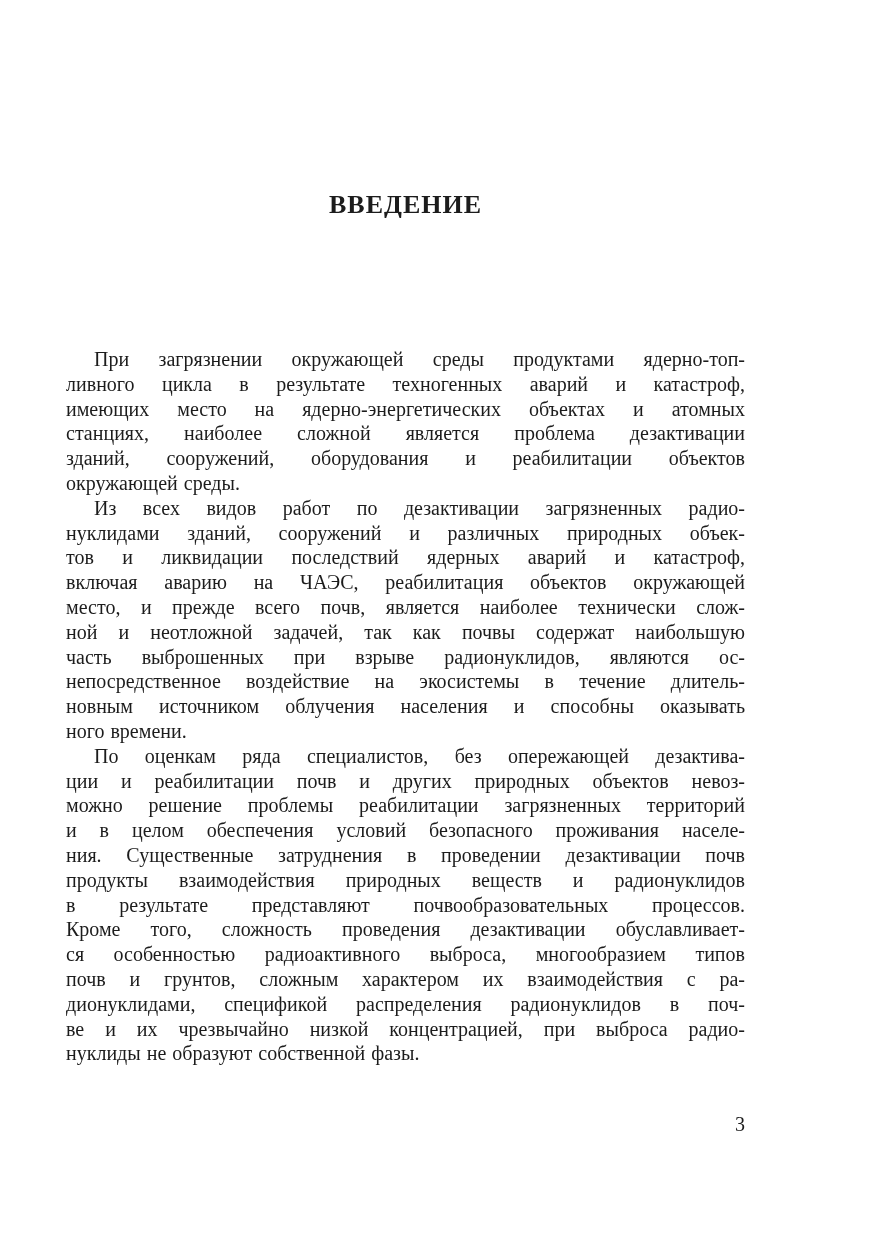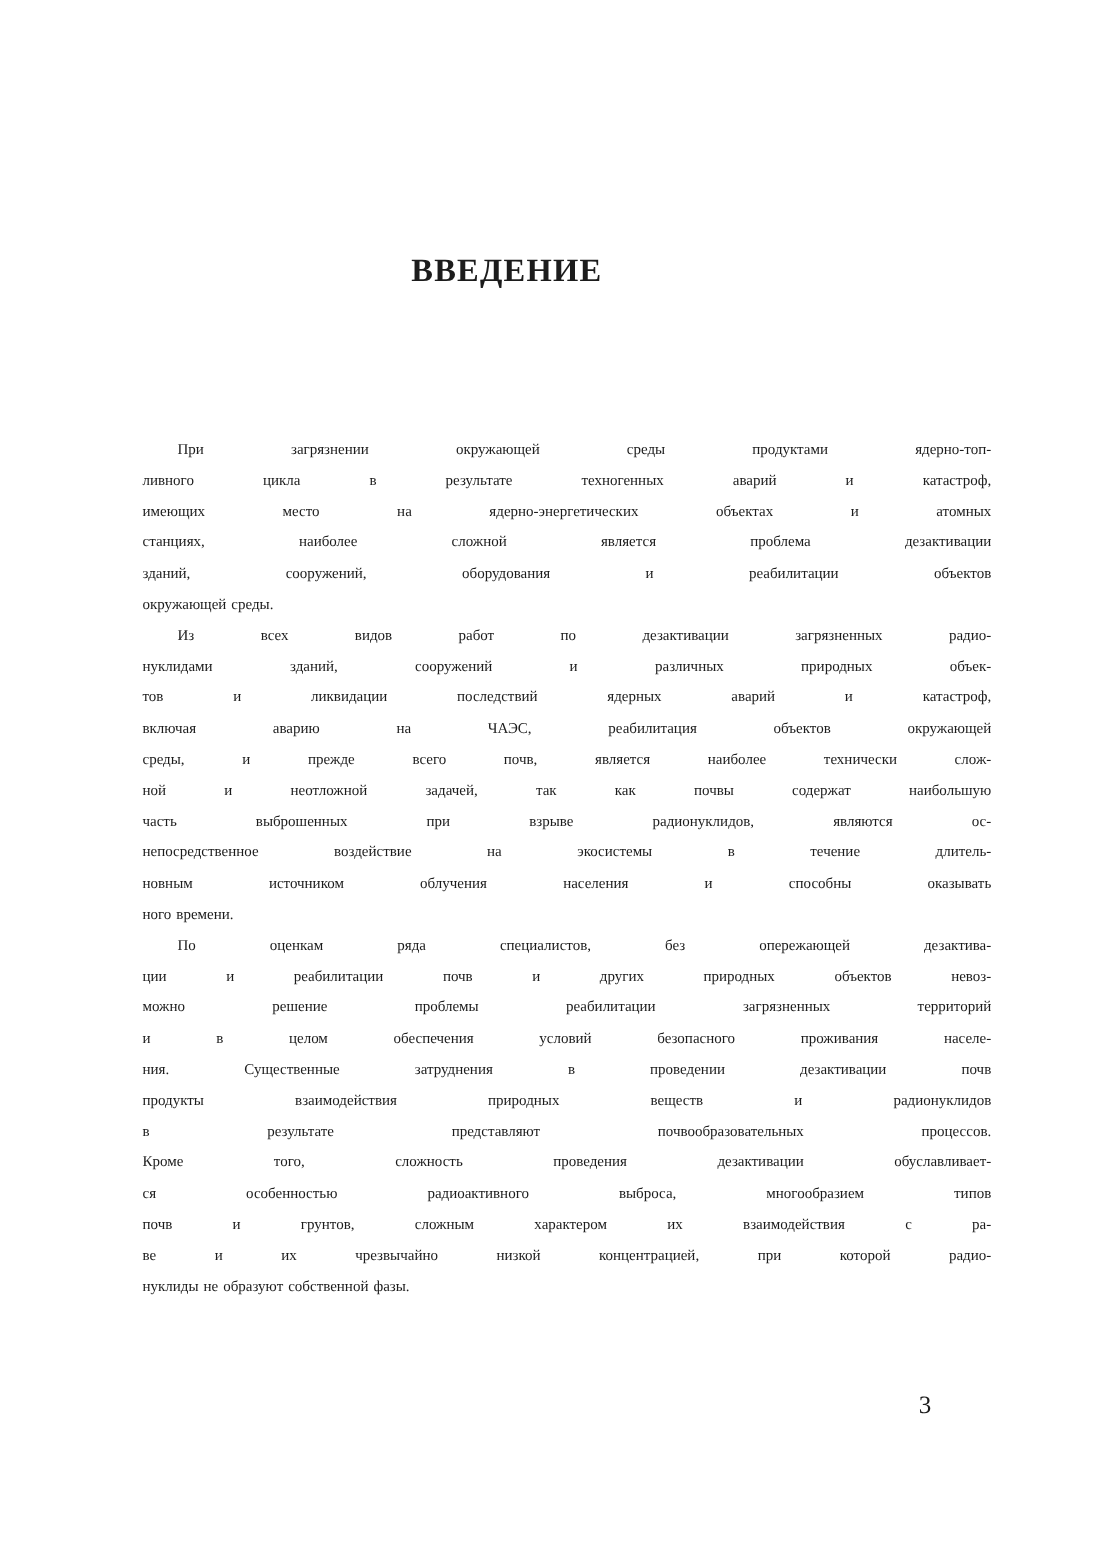--- a/index.html
+++ b/index.html
@@ -12,36 +12,35 @@
     width: 875px;
     height: 1241px;
     margin: 0 auto;
     background: #ffffff;
     font-family: "Liberation Serif", "DejaVu Serif", serif;
     color: #1c1c1c;
     overflow: hidden;
   }
   .title {
     position: absolute;
-    top: 202px;
+    top: 190px;
     left: 66px;
     width: 679px;
     text-align: center;
     font-size: 26px;
     font-weight: bold;
     letter-spacing: 1px;
   }
   .body-text {
     position: absolute;
     top: 347px;
     left: 66px;
     width: 679px;
-    font-size: 12px;
+    font-size: 20px;
     line-height: 24.8px;
-    margin-left: 48px;
   }
   .paragraph {
     margin: 0;
   }
   .line {
     text-align: justify;
     text-align-last: justify;
     white-space: normal;
     word-spacing: 1px;
   }
@@ -73,37 +72,38 @@
         <div class="line">имеющих место на ядерно-энергетических объектах и атомных</div>
         <div class="line">станциях, наиболее сложной является проблема дезактивации</div>
         <div class="line">зданий, сооружений, оборудования и реабилитации объектов</div>
         <div class="line last">окружающей среды.</div>
       </div>
       <div class="paragraph">
         <div class="line first">Из всех видов работ по дезактивации загрязненных радио-</div>
         <div class="line">нуклидами зданий, сооружений и различных природных объек-</div>
         <div class="line">тов и ликвидации последствий ядерных аварий и катастроф,</div>
         <div class="line">включая аварию на ЧАЭС, реабилитация объектов окружающей</div>
-        <div class="line">среды, и прежде всего почв, является наиболее технически слож-</div>
+        <div class="line">место, и прежде всего почв, является наиболее технически слож-</div>
         <div class="line">ной и неотложной задачей, так как почвы содержат наибольшую</div>
         <div class="line">часть выброшенных при взрыве радионуклидов, являются ос-</div>
         <div class="line">непосредственное воздействие на экосистемы в течение длитель-</div>
         <div class="line">новным источником облучения населения и способны оказывать</div>
         <div class="line last">ного времени.</div>
       </div>
       <div class="paragraph">
         <div class="line first">По оценкам ряда специалистов, без опережающей дезактива-</div>
         <div class="line">ции и реабилитации почв и других природных объектов невоз-</div>
         <div class="line">можно решение проблемы реабилитации загрязненных территорий</div>
         <div class="line">и в целом обеспечения условий безопасного проживания населе-</div>
         <div class="line">ния. Существенные затруднения в проведении дезактивации почв</div>
         <div class="line">продукты взаимодействия природных веществ и радионуклидов</div>
         <div class="line">в результате представляют почвообразовательных процессов.</div>
         <div class="line">Кроме того, сложность проведения дезактивации обуславливает-</div>
         <div class="line">ся особенностью радиоактивного выброса, многообразием типов</div>
         <div class="line">почв и грунтов, сложным характером их взаимодействия с ра-</div>
-        <div class="line">ве и их чрезвычайно низкой концентрацией, при которой радио-</div>
+        <div class="line">дионуклидами, спецификой распределения радионуклидов в поч-</div>
+        <div class="line">ве и их чрезвычайно низкой концентрацией, при выброса радио-</div>
         <div class="line last">нуклиды не образуют собственной фазы.</div>
       </div>
     </div>
 
   <div class="page-number">3</div>
 </div>
 
 </body></html>

